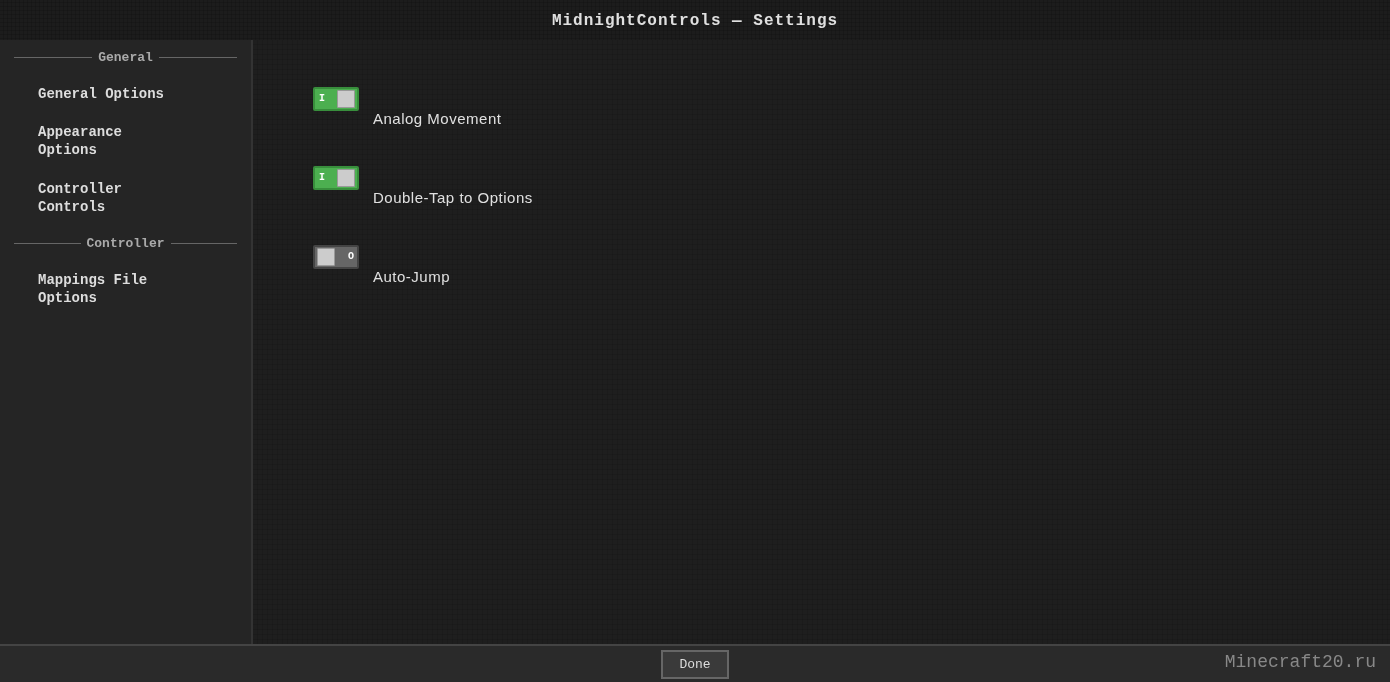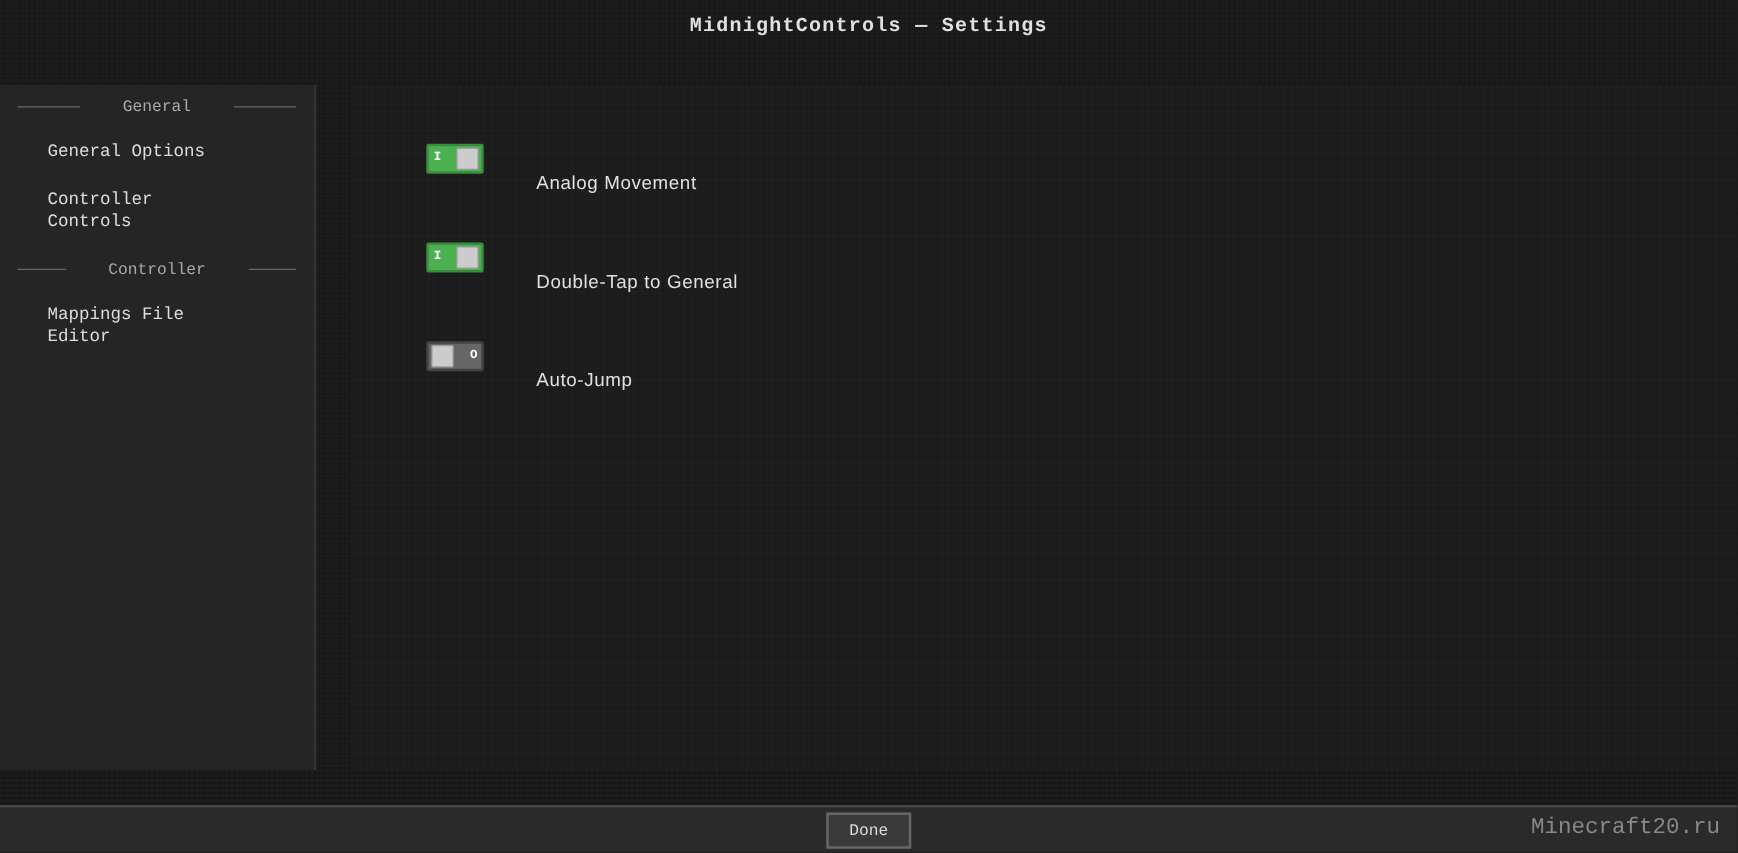--- a/index.html
+++ b/index.html
@@ -1,19 +1,18 @@
 <!DOCTYPE html>
 <html><head>
   <meta charset="utf-8">
   <style>
     * {
       margin: 0;
       padding: 0;
       box-sizing: border-box;
-      gap: 28px;
     }
 
     body {
       width: 1390px;
       height: 682px;
       background-color: #1a1a1a;
       font-family: 'Courier New', monospace;
       overflow: hidden;
       position: relative;
     }
@@ -73,20 +72,21 @@
       overflow: hidden;
     }
 
     
     .sidebar {
       width: 253px;
       background-color: #252525;
       padding: 0;
       flex-shrink: 0;
       border-right: 2px solid #333;
+      font-weight: bold;
     }
 
     .sidebar-section-header {
       display: flex;
       align-items: center;
       padding: 10px 8px;
       color: #aaaaaa;
       font-size: 13px;
       font-family: 'Courier New', monospace;
     }
@@ -256,52 +256,56 @@
   <div class="content-area">
 
     <div class="sidebar">
 
       <div class="sidebar-section-header">
         <span>General</span>
       </div>
       <div class="sidebar-item">
         <span>General Options</span>
       </div>
+      <div class="sidebar-item">
+        <span style="white-space:pre-line;">Appearance
+Options</span>
+      </div>
 
       <div class="sidebar-item">
         <span style="white-space:pre-line;">Controller
 Controls</span>
       </div>
 
       <div class="sidebar-section-header">
         <span>Controller</span>
       </div>
       <div class="sidebar-item">
         <span style="white-space:pre-line;">Mappings File
-Editor</span>
+Options</span>
       </div>
 
     </div>
 
     <div class="main-panel">
 
       <div class="toggle-row">
         <div class="toggle-switch on">
           <span class="toggle-indicator">I</span>
           <div class="toggle-knob"></div>
         </div>
         <span class="toggle-label-text">Analog Movement</span>
       </div>
 
       <div class="toggle-row">
         <div class="toggle-switch on">
           <span class="toggle-indicator">I</span>
           <div class="toggle-knob"></div>
         </div>
-        <span class="toggle-label-text">Double-Tap to General</span>
+        <span class="toggle-label-text">Double-Tap to Options</span>
       </div>
 
       <div class="toggle-row">
         <div class="toggle-switch off">
           <div class="toggle-knob"></div>
           <span class="toggle-indicator">O</span>
         </div>
         <span class="toggle-label-text">Auto-Jump</span>
       </div>
 

